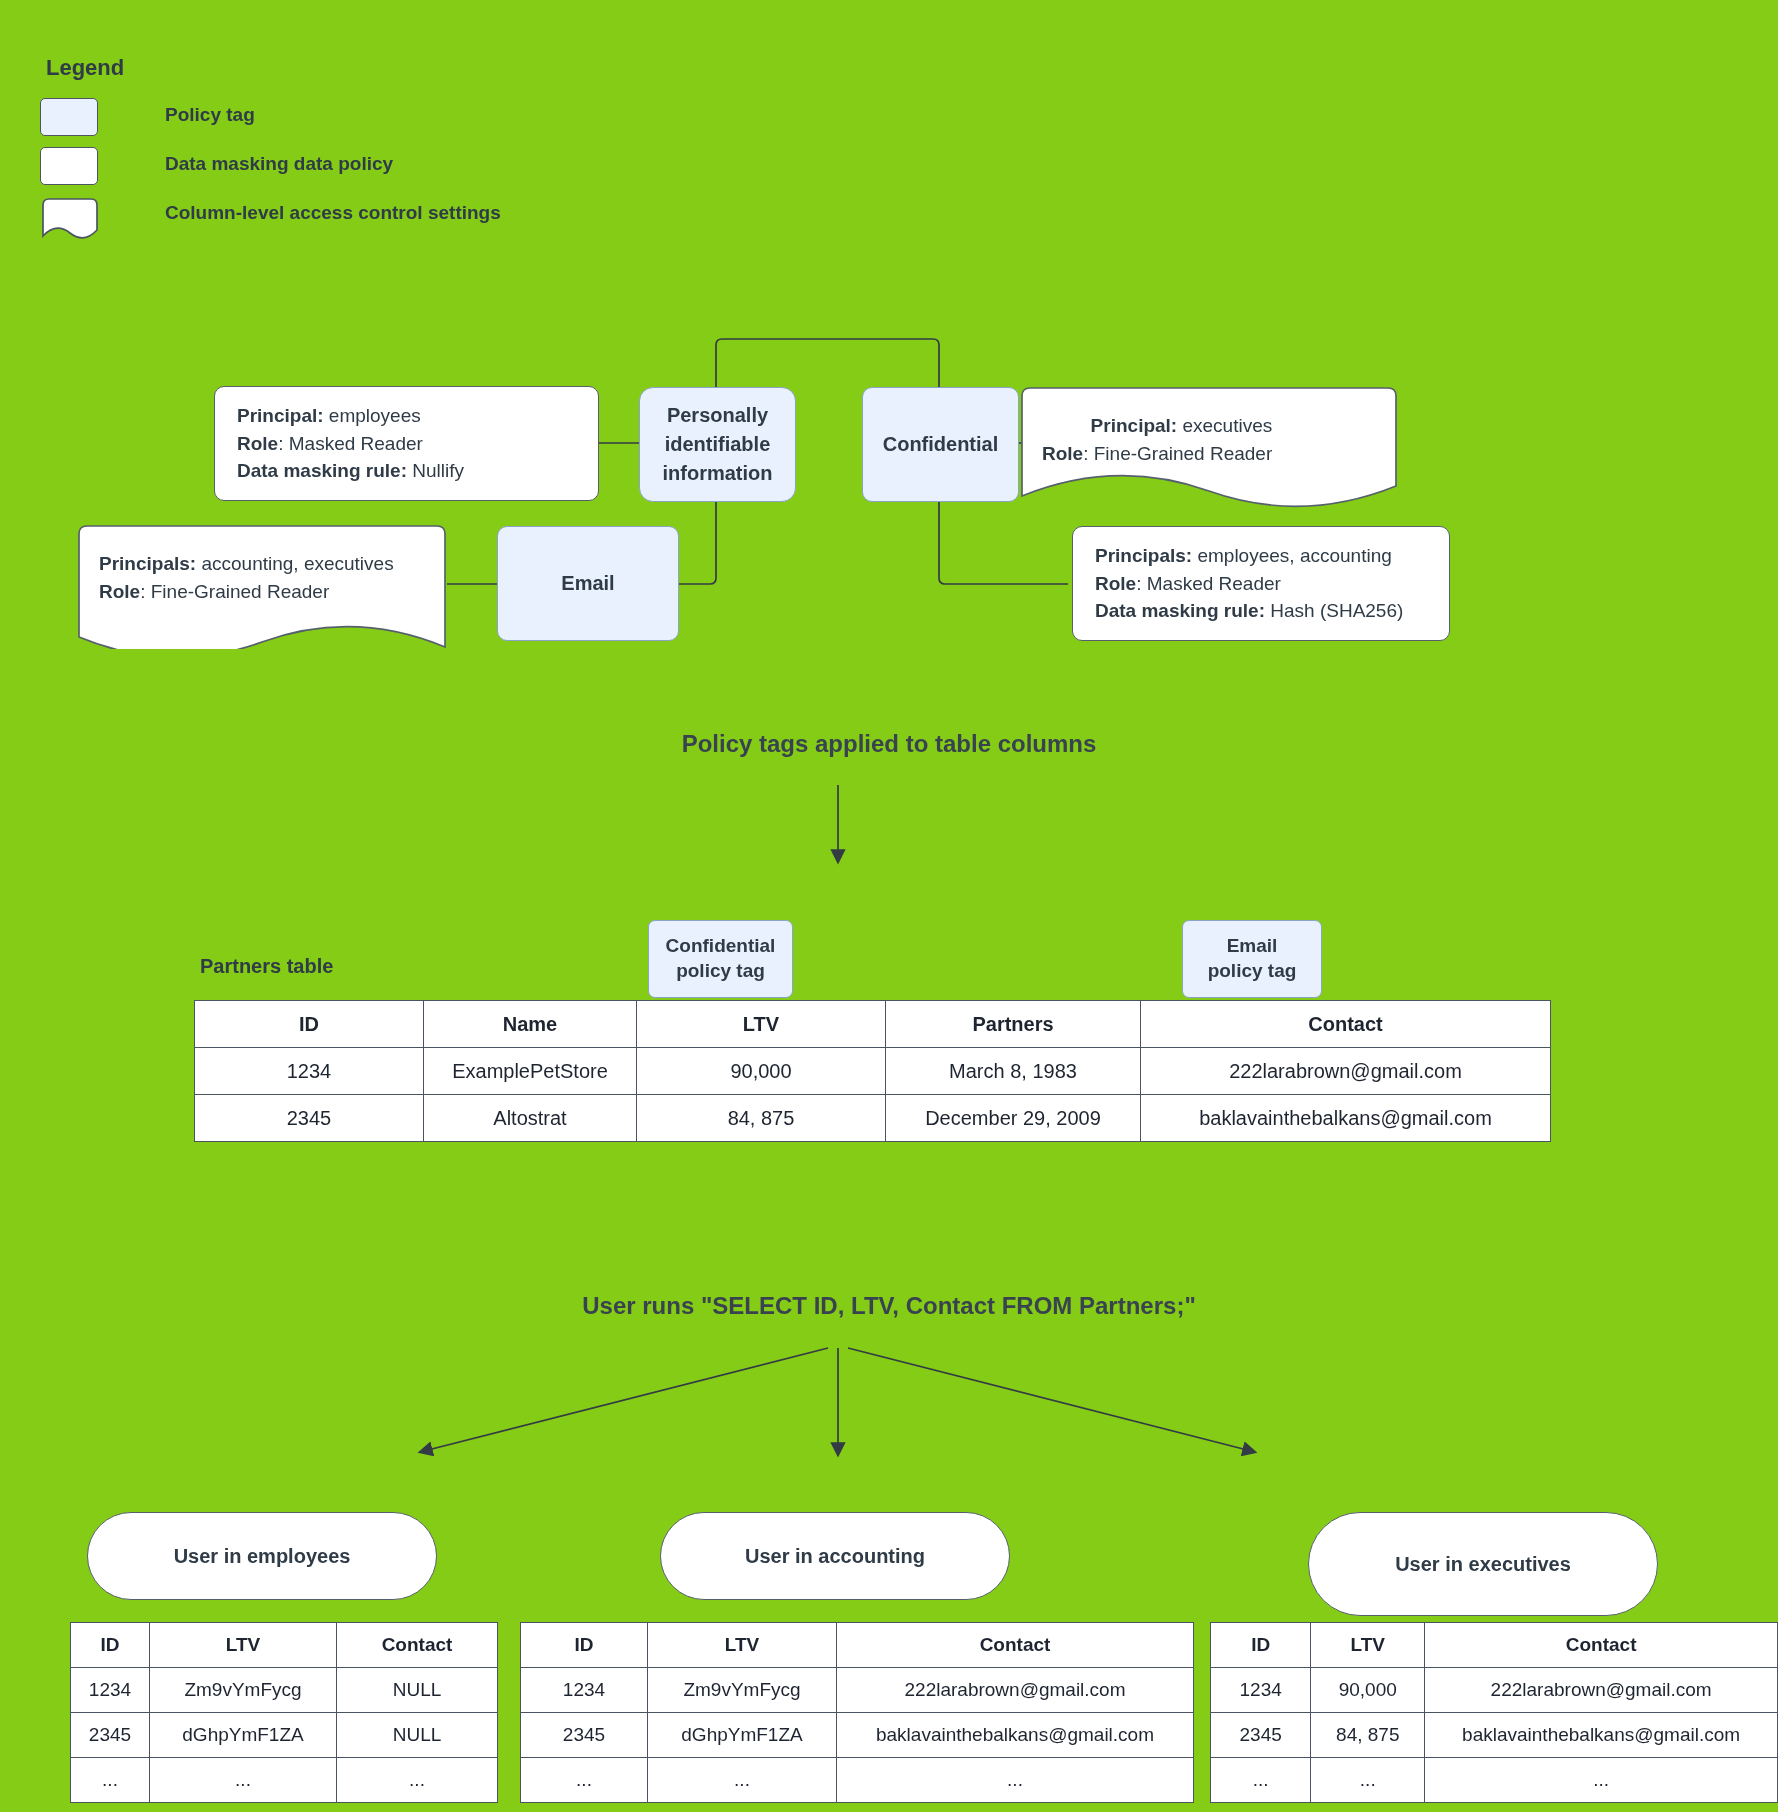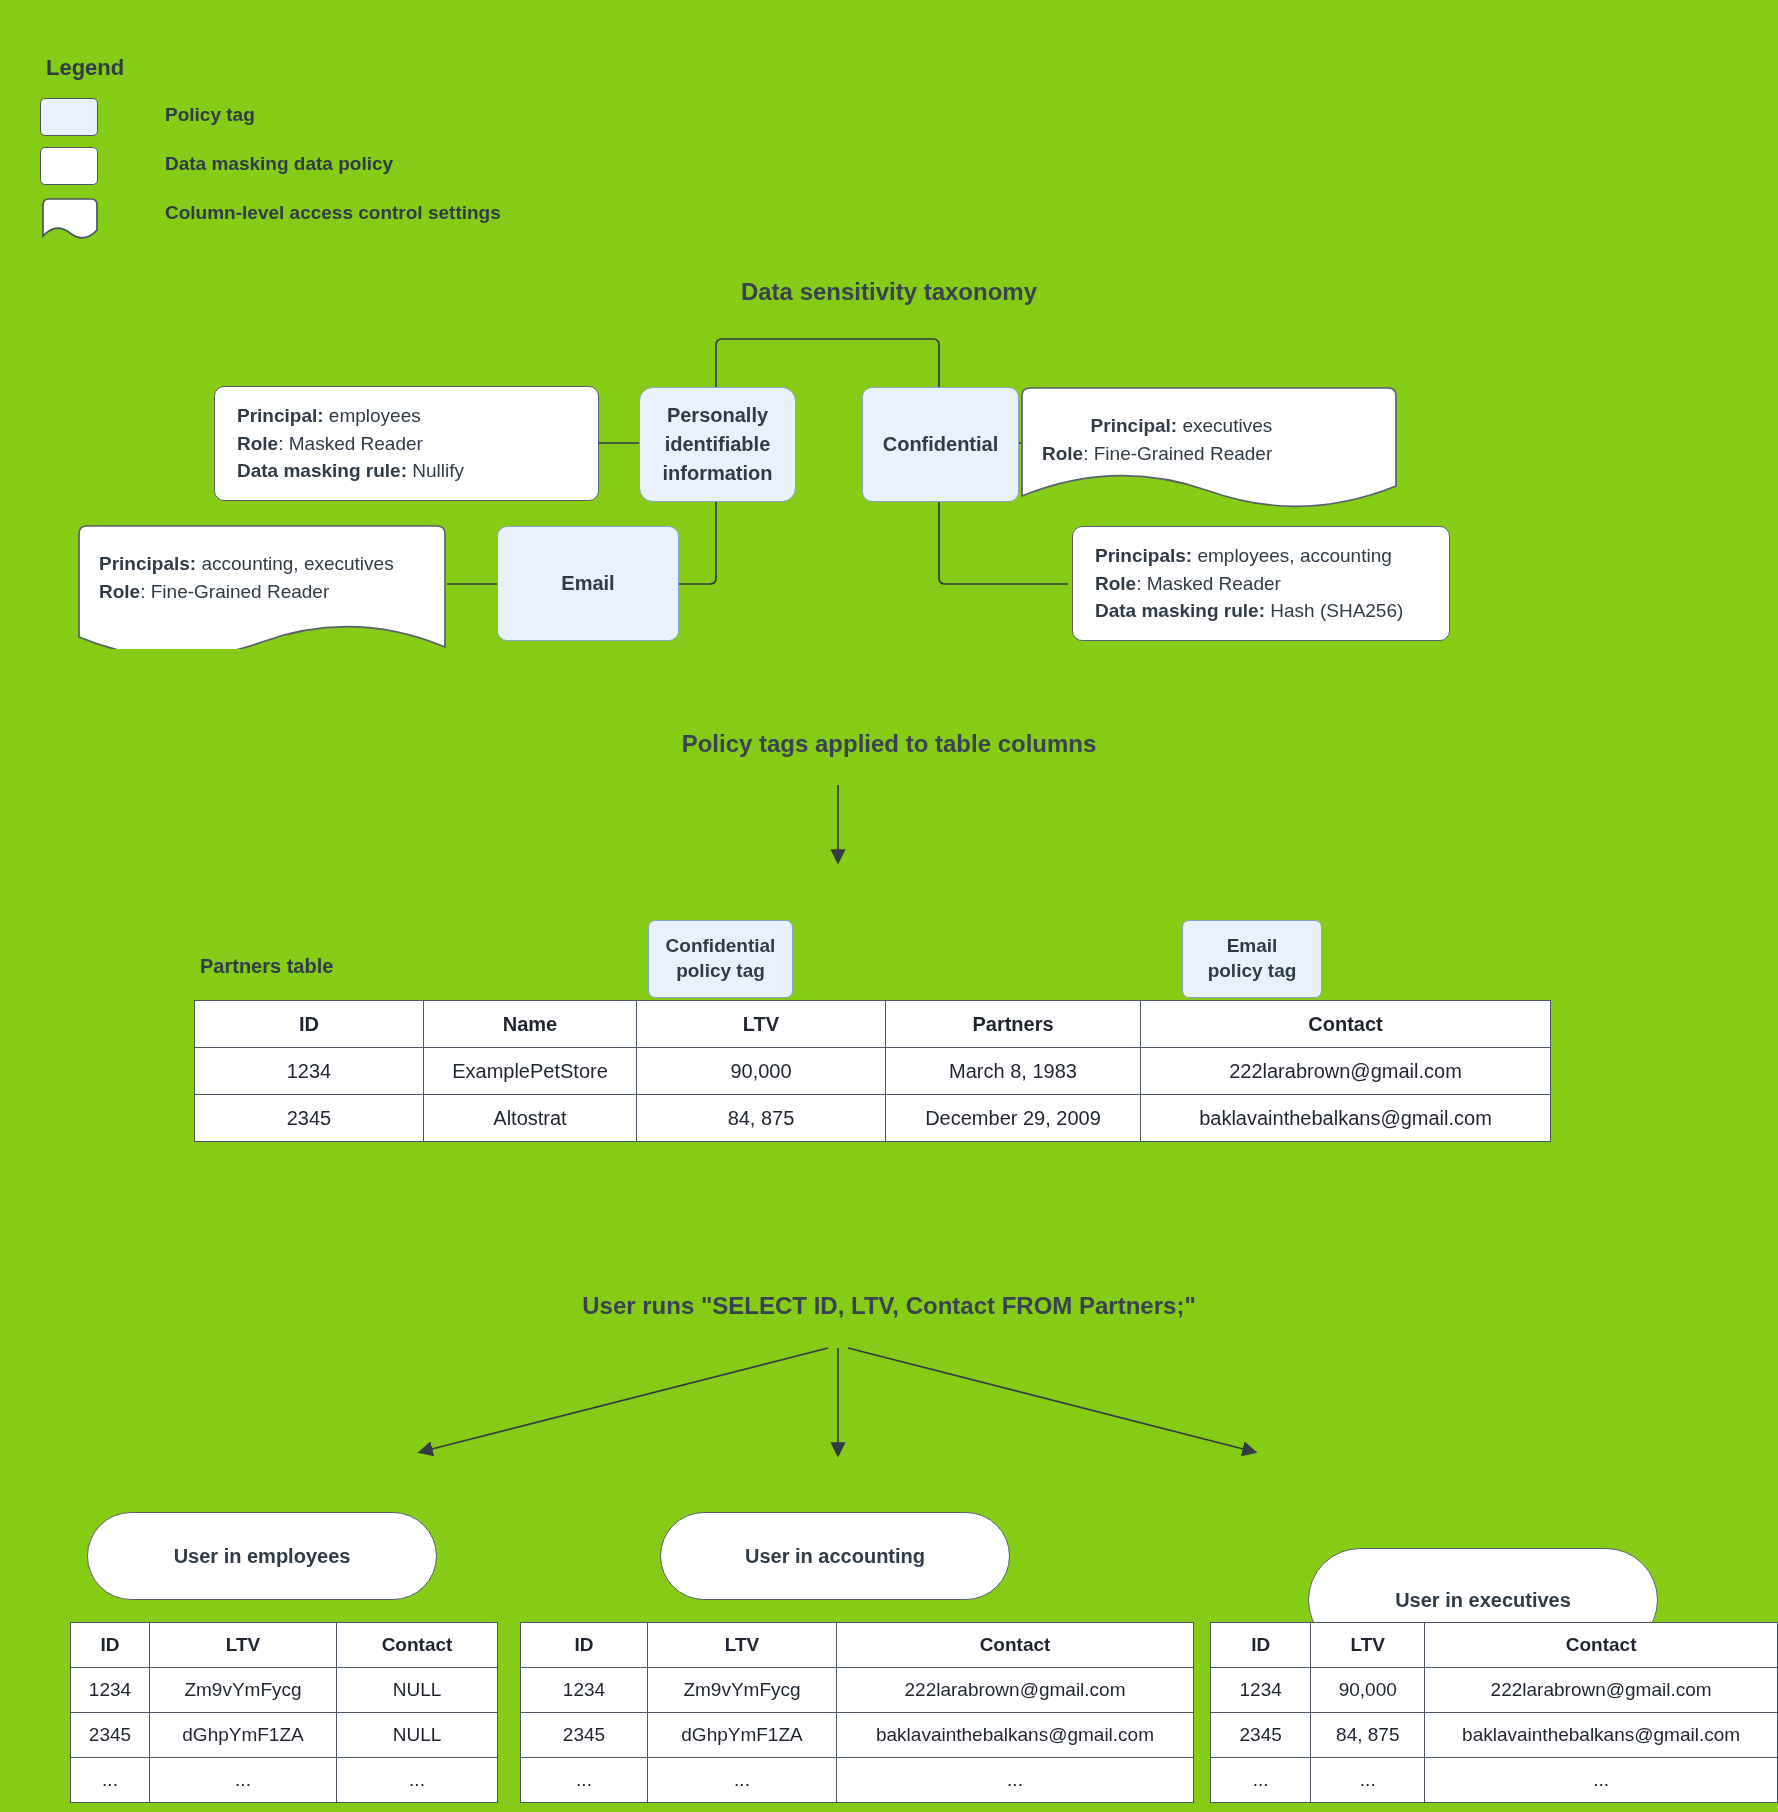--- a/index.html
+++ b/index.html
@@ -182,21 +182,20 @@
 
   <div class="legend-row" style="top:196px;">
     <span class="legend-swatch acl">
       <svg width="60" height="46" viewBox="0 0 60 46">
         <path d="M3,9 q0,-6 6,-6 L51,3 q6,0 6,6 L57,34 q-13,14 -27,3 q-14,-11 -27,3 z" fill="#ffffff" stroke="#4b5563" stroke-width="1.7"></path>
       </svg>
     </span>
     <span class="legend-label">Column-level access control settings</span>
   </div>
 
-  <div class="abs section-title" style="left:0; top:278px; width:1778px;">Data sensitivity taxonomy</div>
 
   <div class="node policy" style="left:214px; top:386px; width:385px; height:115px;">
     <div class="txt">
       <div><b>Principal:</b><span> employees</span></div>
       <div><b>Role</b><span>: Masked Reader</span></div>
       <div><b>Data masking rule:</b><span> Nullify</span></div>
     </div>
   </div>
 
   <div class="node tag" style="left:639px; top:387px; width:157px; height:115px; padding:0 14px;border-radius:14px;">
@@ -340,21 +339,21 @@
         <td>baklavainthebalkans@gmail.com</td>
       </tr>
       <tr>
         <td>...</td>
         <td>...</td>
         <td>...</td>
       </tr>
     </tbody>
   </table>
 
-  <div class="pill" style="left:1308px; top:1512px; width:350px; height:104px;margin-top:36px;">
+  <div class="pill" style="left:1308px; top:1512px; width:350px; height:104px;">
     <span>User in executives</span>
   </div>
   <table class="grid result" style="left:1210px; top:1622px;">
     <thead>
       <tr>
         <th style="width:92px;">ID</th>
         <th style="width:104px;">LTV</th>
         <th style="width:348px;">Contact</th>
       </tr>
     </thead>

